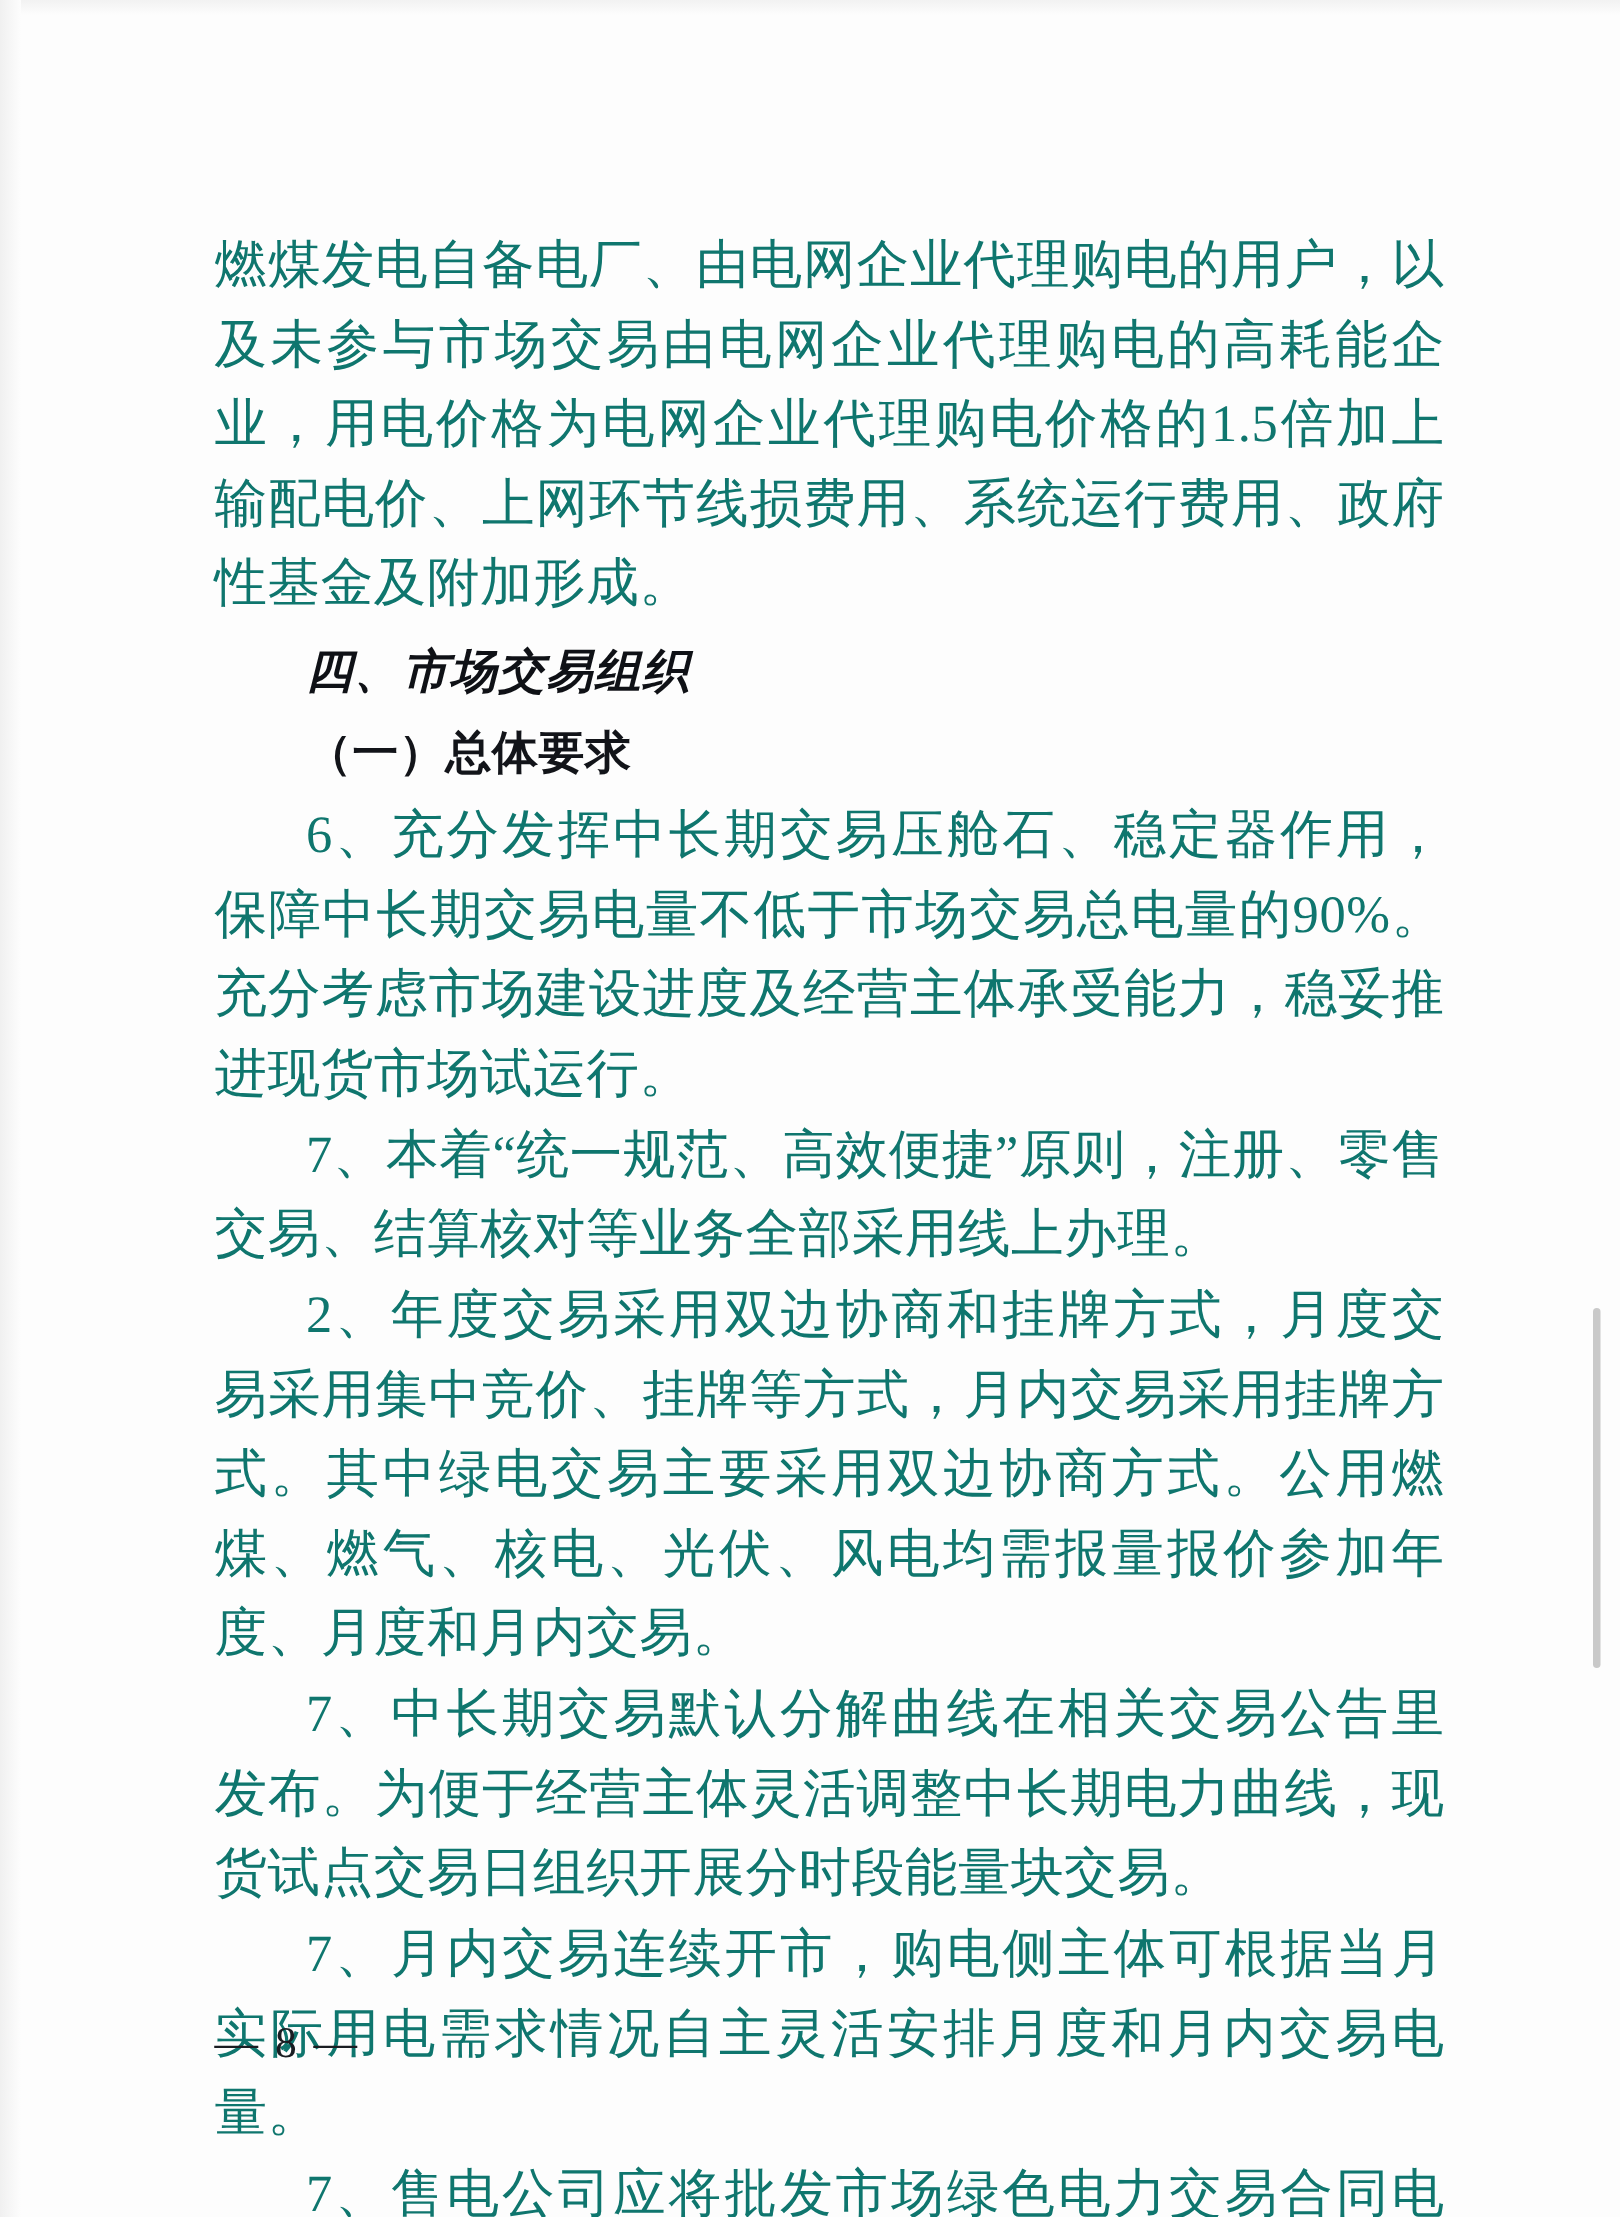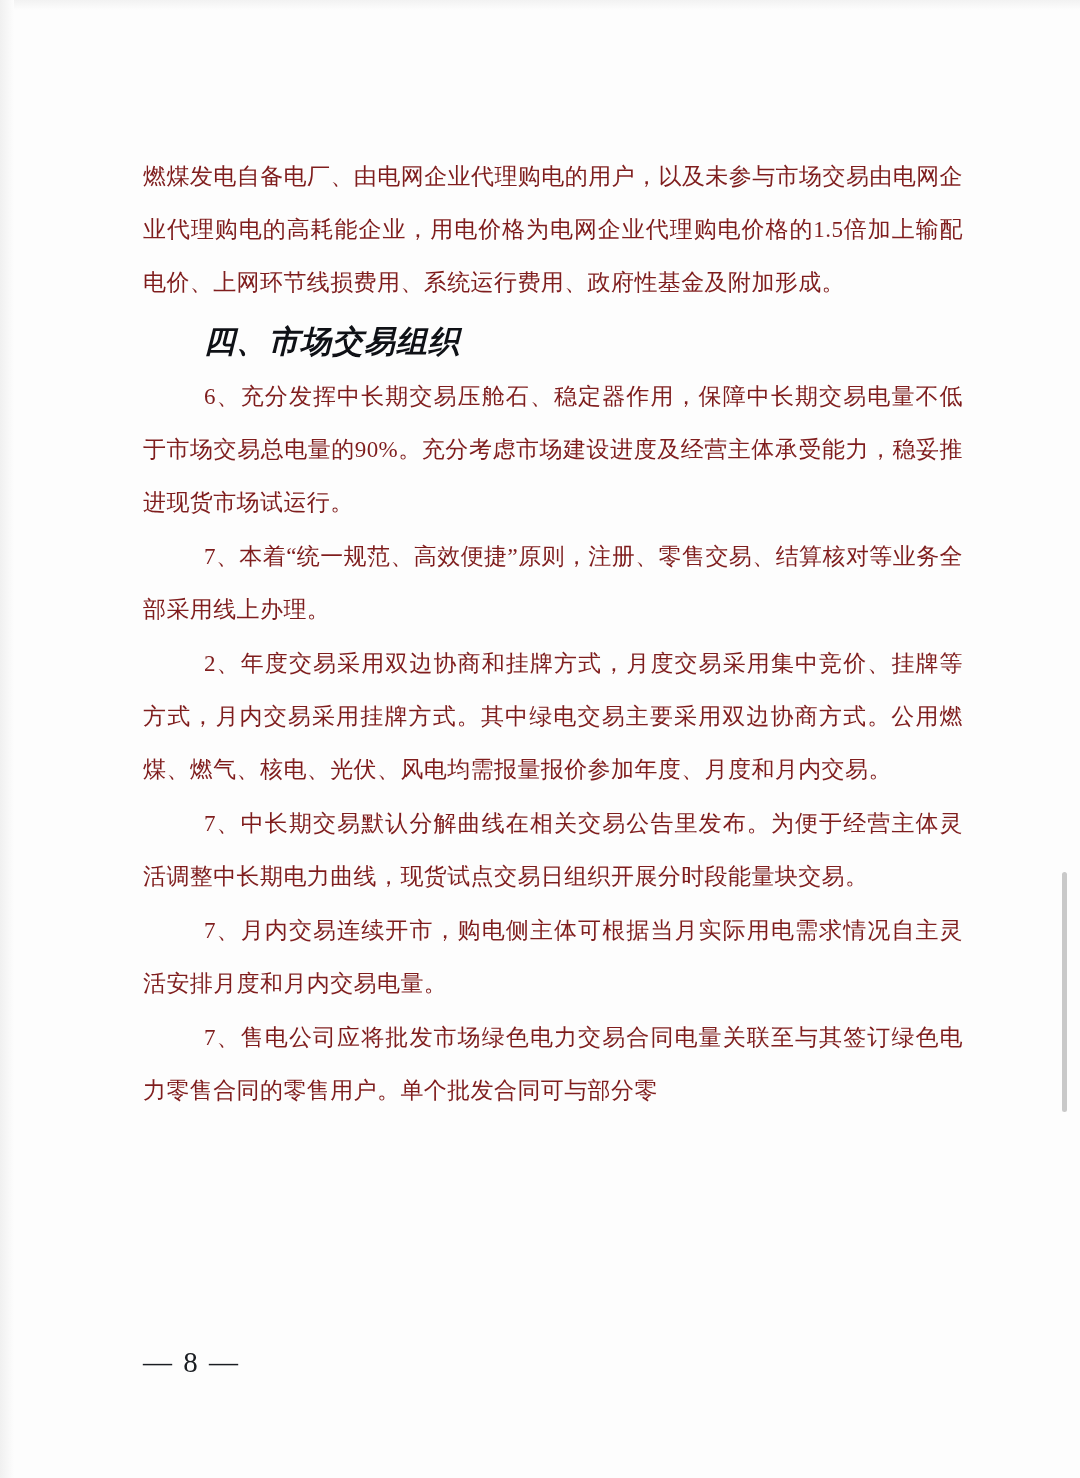--- a/index.html
+++ b/index.html
@@ -25,27 +25,27 @@
   }
 
   .content {
     position: absolute;
     left: 143px;
     top: 150px;
     width: 820px;
   }
 
   .para {
-    font-size: 23px;
+    font-size: 35px;
     line-height: 53px;
     letter-spacing: 0.4px;
     text-align: justify;
     text-justify: inter-ideograph;
     margin: 0 0 1px 0;
-    color: #7f1d1d;
+    color: #0f766e;
     font-weight: 500;
   }
 
   .indent {
     text-indent: 61px;
   }
 
   .heading {
     font-size: 31px;
     line-height: 53px;
@@ -113,20 +113,21 @@
 </head>
 <body>
 
 <div class="page">
   <div class="edge-top"></div>
   <div class="edge-left"></div>
 
   <div class="content">
     <p class="para">燃煤发电自备电厂、由电网企业代理购电的用户，以及未参与市场交易由电网企业代理购电的高耗能企业，用电价格为电网企业代理购电价格的1.5倍加上输配电价、上网环节线损费用、系统运行费用、政府性基金及附加形成。</p>
     <p class="heading">四、市场交易组织</p>
+    <p class="subheading">（一）总体要求</p>
     <p class="para indent">6、充分发挥中长期交易压舱石、稳定器作用，保障中长期交易电量不低于市场交易总电量的90%。充分考虑市场建设进度及经营主体承受能力，稳妥推进现货市场试运行。</p>
     <p class="para indent">7、本着“统一规范、高效便捷”原则，注册、零售交易、结算核对等业务全部采用线上办理。</p>
     <p class="para indent">2、年度交易采用双边协商和挂牌方式，月度交易采用集中竞价、挂牌等方式，月内交易采用挂牌方式。其中绿电交易主要采用双边协商方式。公用燃煤、燃气、核电、光伏、风电均需报量报价参加年度、月度和月内交易。</p>
     <p class="para indent">7、中长期交易默认分解曲线在相关交易公告里发布。为便于经营主体灵活调整中长期电力曲线，现货试点交易日组织开展分时段能量块交易。</p>
     <p class="para indent">7、月内交易连续开市，购电侧主体可根据当月实际用电需求情况自主灵活安排月度和月内交易电量。</p>
     <p class="para indent">7、售电公司应将批发市场绿色电力交易合同电量关联至与其签订绿色电力零售合同的零售用户。单个批发合同可与部分零</p>
   </div>
 
   <div class="page-number">— 8 —</div>
 

